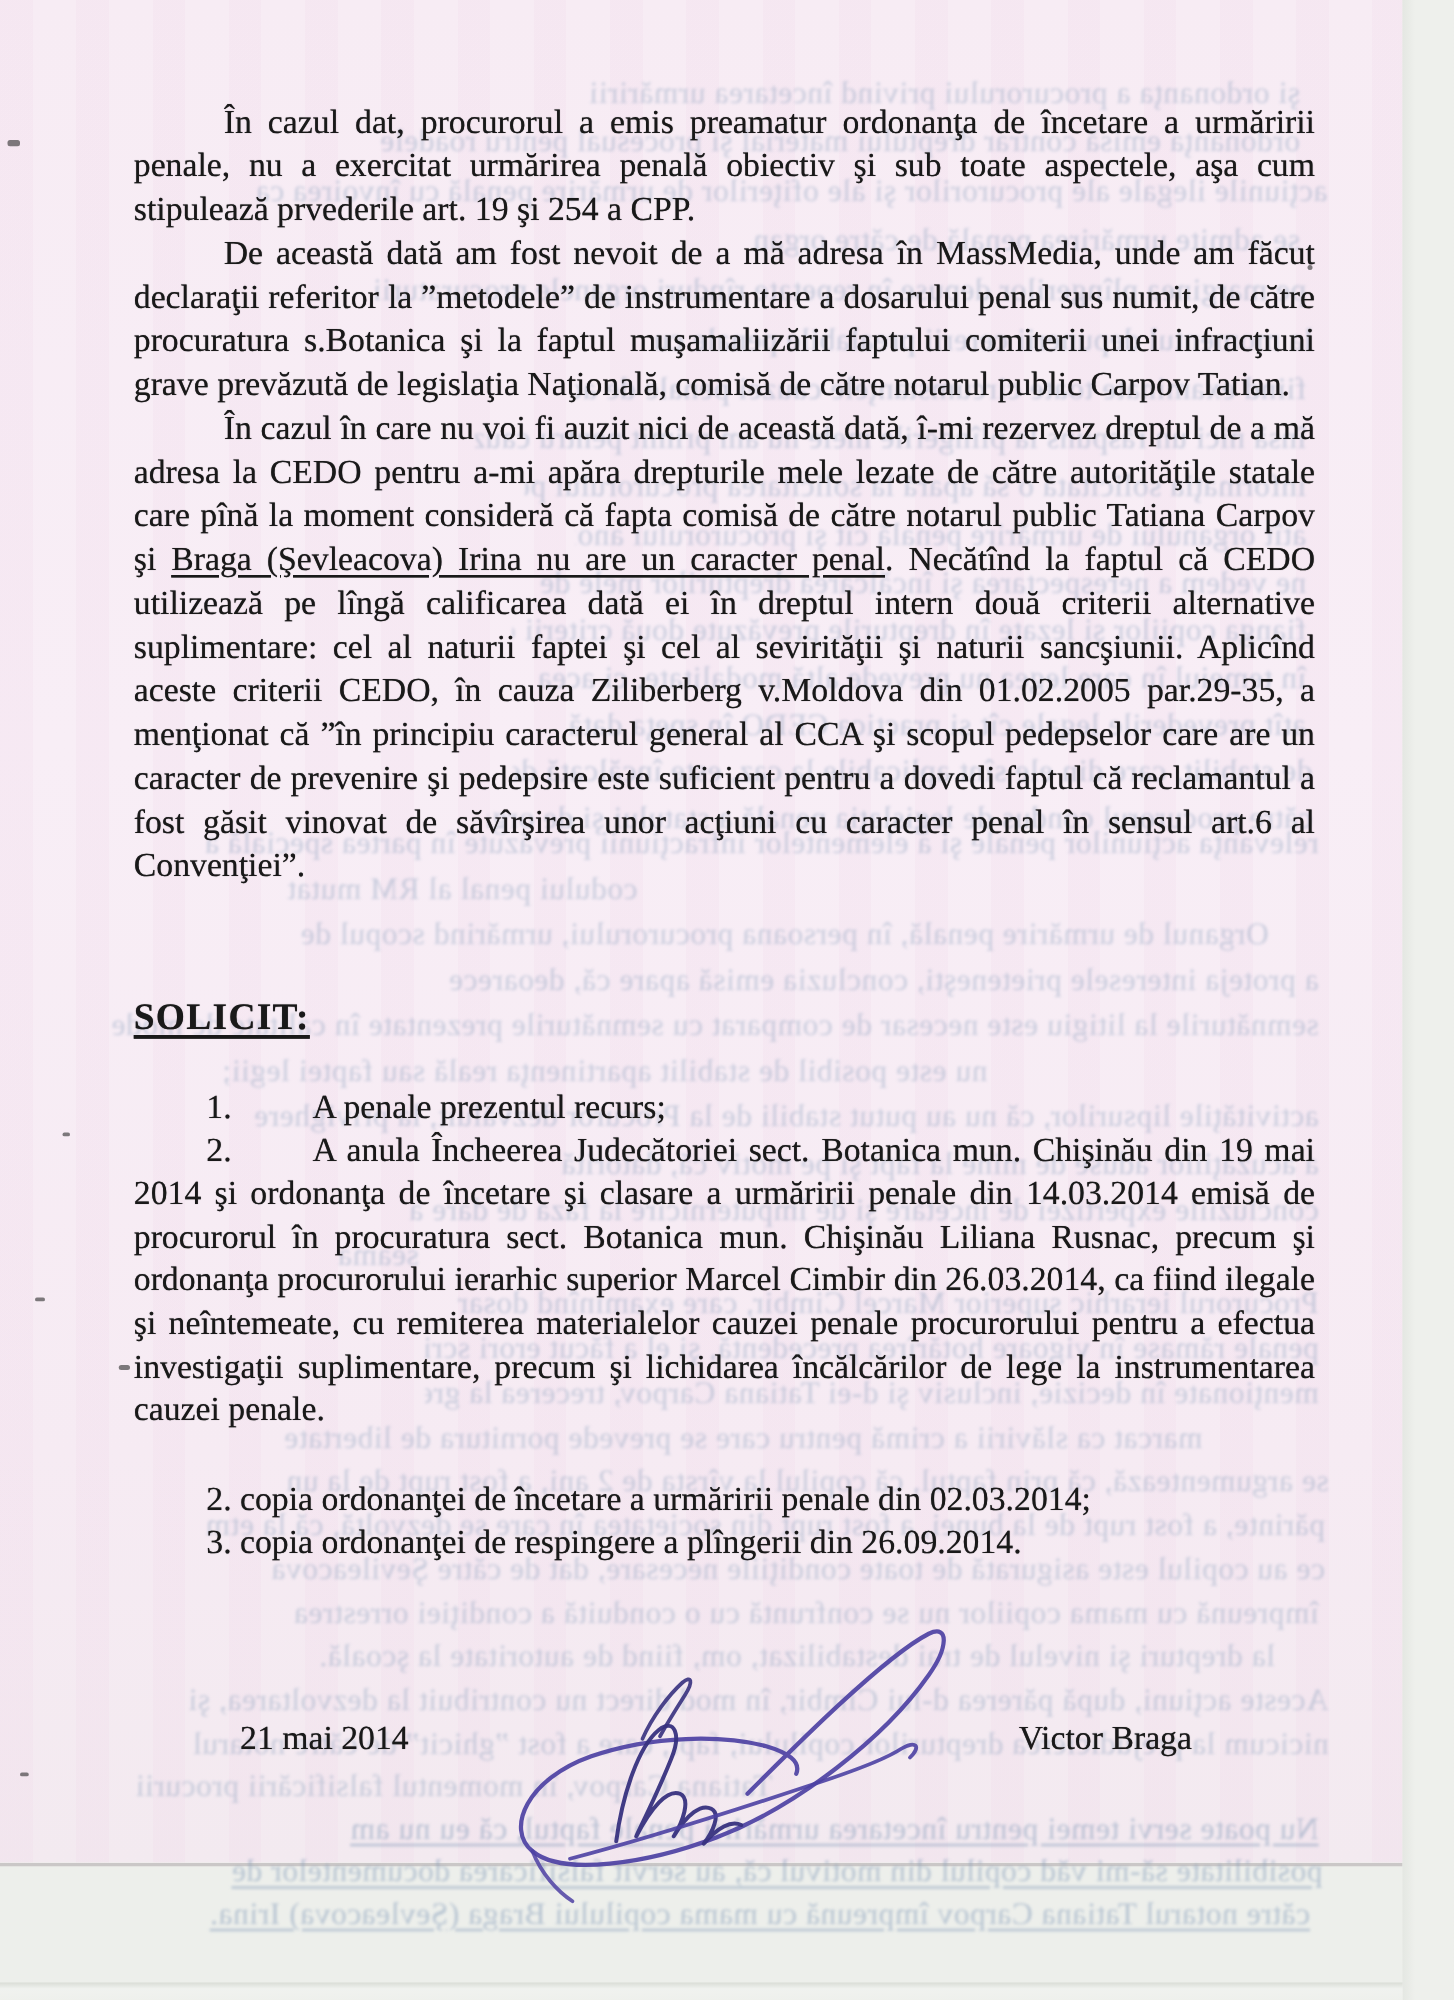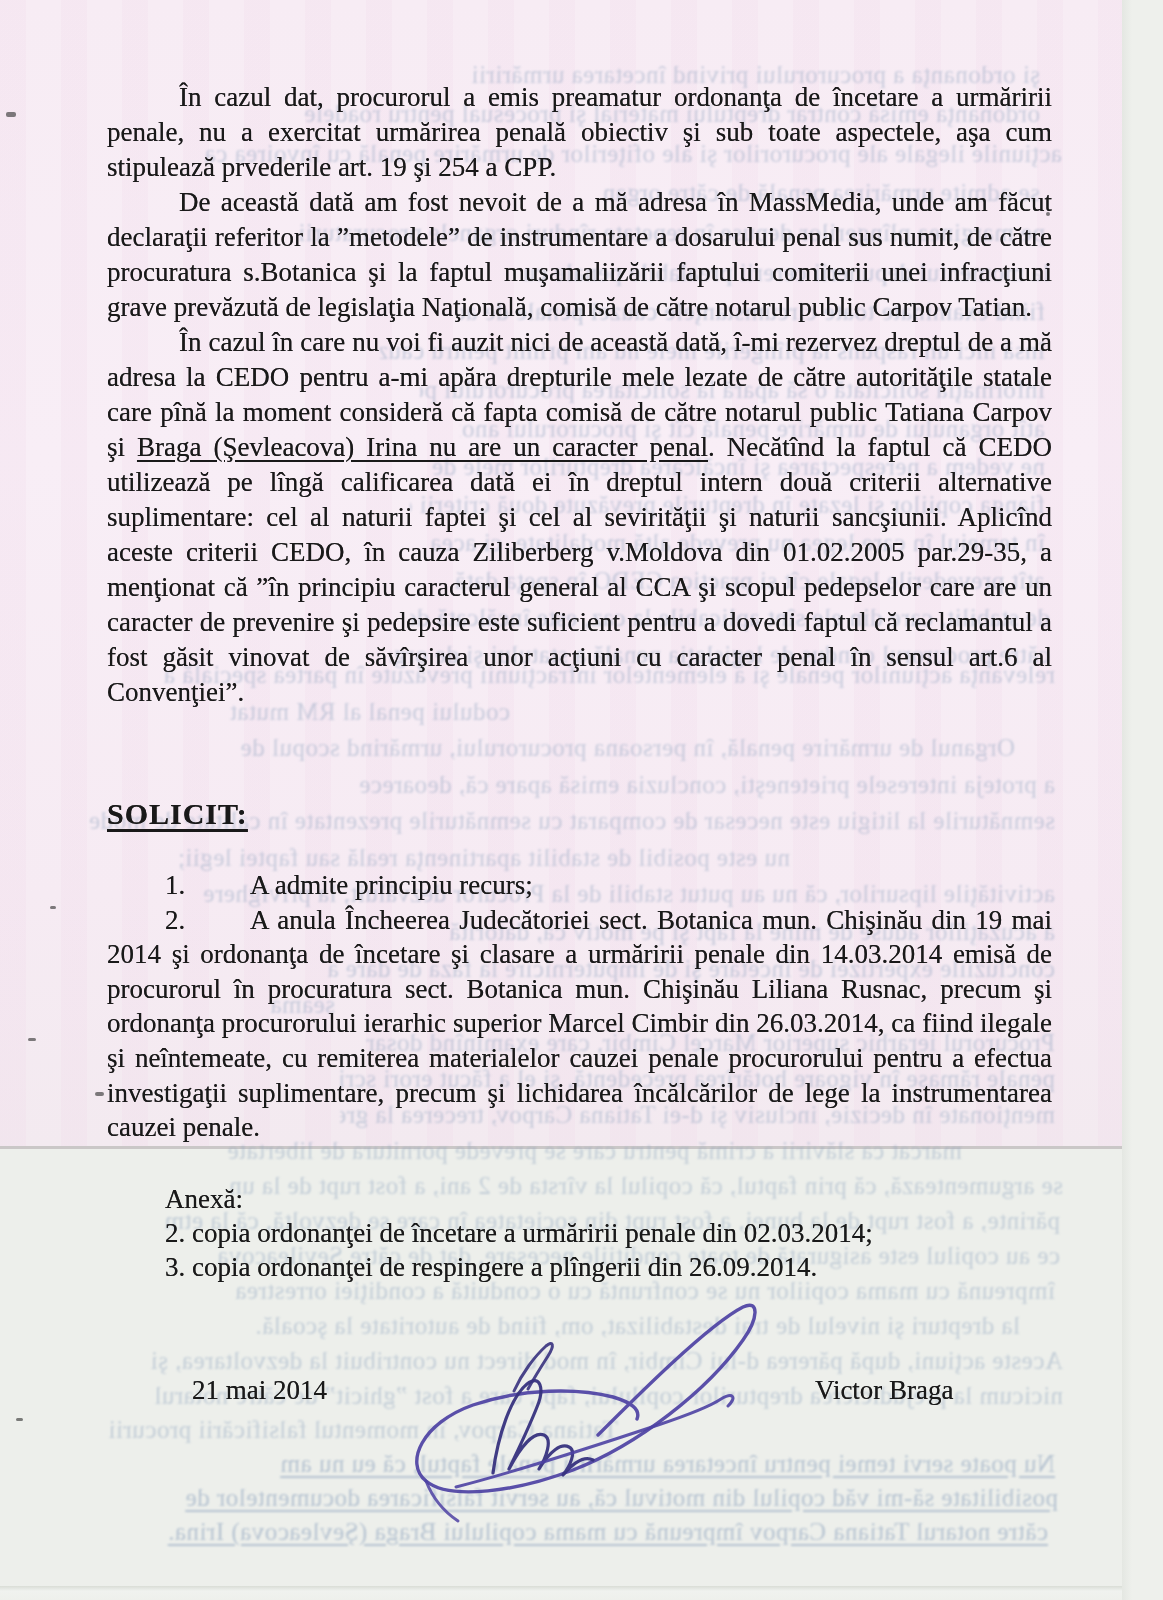--- a/index.html
+++ b/index.html
@@ -3,21 +3,21 @@
 <meta charset="utf-8">
 <style>
   html,body{margin:0;padding:0;}
   body{
     width:1163px;height:1600px;position:relative;overflow:hidden;
     background:#edefeb;
     font-family:"Liberation Serif", serif;
   }
   
   #page{
-    position:absolute;left:0;top:0;width:1122px;height:1146px;
+    position:absolute;left:0;top:0;width:1122px;height:1490px;
     background:
       repeating-linear-gradient(90deg, rgba(238,210,230,.18) 0 26px, rgba(255,255,255,0) 26px 61px),
       linear-gradient(180deg,#f7ecf4 0%,#f8eef6 40%,#f6ebf3 78%,#f3eaf0 100%);
     box-shadow:0 3px 0 rgba(160,150,155,.45);
   }
   #right-strip{
     position:absolute;right:0;top:0;width:41px;height:1600px;
     background:linear-gradient(90deg,#e4e7e2 0,#eef0ec 10px,#eef0ec 100%);
   }
   #bottom-strip{
@@ -110,26 +110,25 @@
     <p>De această dată am fost nevoit de a mă adresa în MassMedia, unde am făcut declaraţii referitor la ”metodele” de instrumentare a dosarului penal sus numit, de către procuratura s.Botanica şi la faptul muşamaliizării faptului comiterii unei infracţiuni grave prevăzută de legislaţia Naţională, comisă de către notarul public Carpov Tatian.</p>
     <p><span>În cazul în care nu voi fi auzit nici de această dată, î-mi rezervez dreptul de a mă adresa la CEDO pentru a-mi apăra drepturile mele lezate de către autorităţile statale care pînă la moment consideră că fapta comisă de către notarul public Tatiana Carpov şi </span><span style="text-decoration:underline;text-underline-offset:4px;">Braga (Şevleacova) Irina nu are un caracter penal</span><span>. Necătînd la faptul că CEDO utilizează pe lîngă calificarea dată ei în dreptul intern două criterii alternative suplimentare: cel al naturii faptei şi cel al sevirităţii şi naturii sancşiunii. Aplicînd aceste criterii CEDO, în cauza Ziliberberg v.Moldova din 01.02.2005 par.29-35, a menţionat că ”în principiu caracterul general al CCA şi scopul pedepselor care are un caracter de prevenire şi pedepsire este suficient pentru a dovedi faptul că reclamantul a fost găsit vinovat de săvîrşirea unor acţiuni cu caracter penal în sensul art.6 al Convenţiei”.</span></p>
   </div>
 
 
   <div id="heading-wrap" class="ink">
     <span class="h">SOLICIT:</span>
   </div>
 
   <div id="list-block" class="ink tblock">
-    <p><span class="lnum">1.</span><span>A admite principiu recurs;</span></p>
+    <p><span class="lnum">1.</span><span>A penale prezentul recurs;</span></p>
     <p><span class="lnum">2.</span><span>A anula Încheerea Judecătoriei sect. Botanica mun. Chişinău din 19 mai 2014 şi ordonanţa de încetare şi clasare a urmăririi penale din 14.03.2014 emisă de procurorul în procuratura sect. Botanica mun. Chişinău Liliana Rusnac, precum şi ordonanţa procurorului ierarhic superior Marcel Cimbir din 26.03.2014, ca fiind ilegale şi neîntemeate, cu remiterea materialelor cauzei penale procurorului pentru a efectua investigaţii suplimentare, precum şi lichidarea încălcărilor de lege la instrumentarea cauzei penale.</span></p>
   </div>
 
   <div id="annex-block" class="ink">
-    <div>Anexă:</div>
     <div>2. copia ordonanţei de încetare a urmăririi penale din 02.03.2014;</div>
     <div>3. copia ordonanţei de respingere a plîngerii din 26.09.2014.</div>
   </div>
 
   <div id="footer-row" class="ink">
     <span id="footer-date">21 mai 2014</span>
     <span id="footer-name">Victor Braga</span>
   </div>
 
   <svg id="signature" width="360" height="240" viewBox="0 0 360 240">

